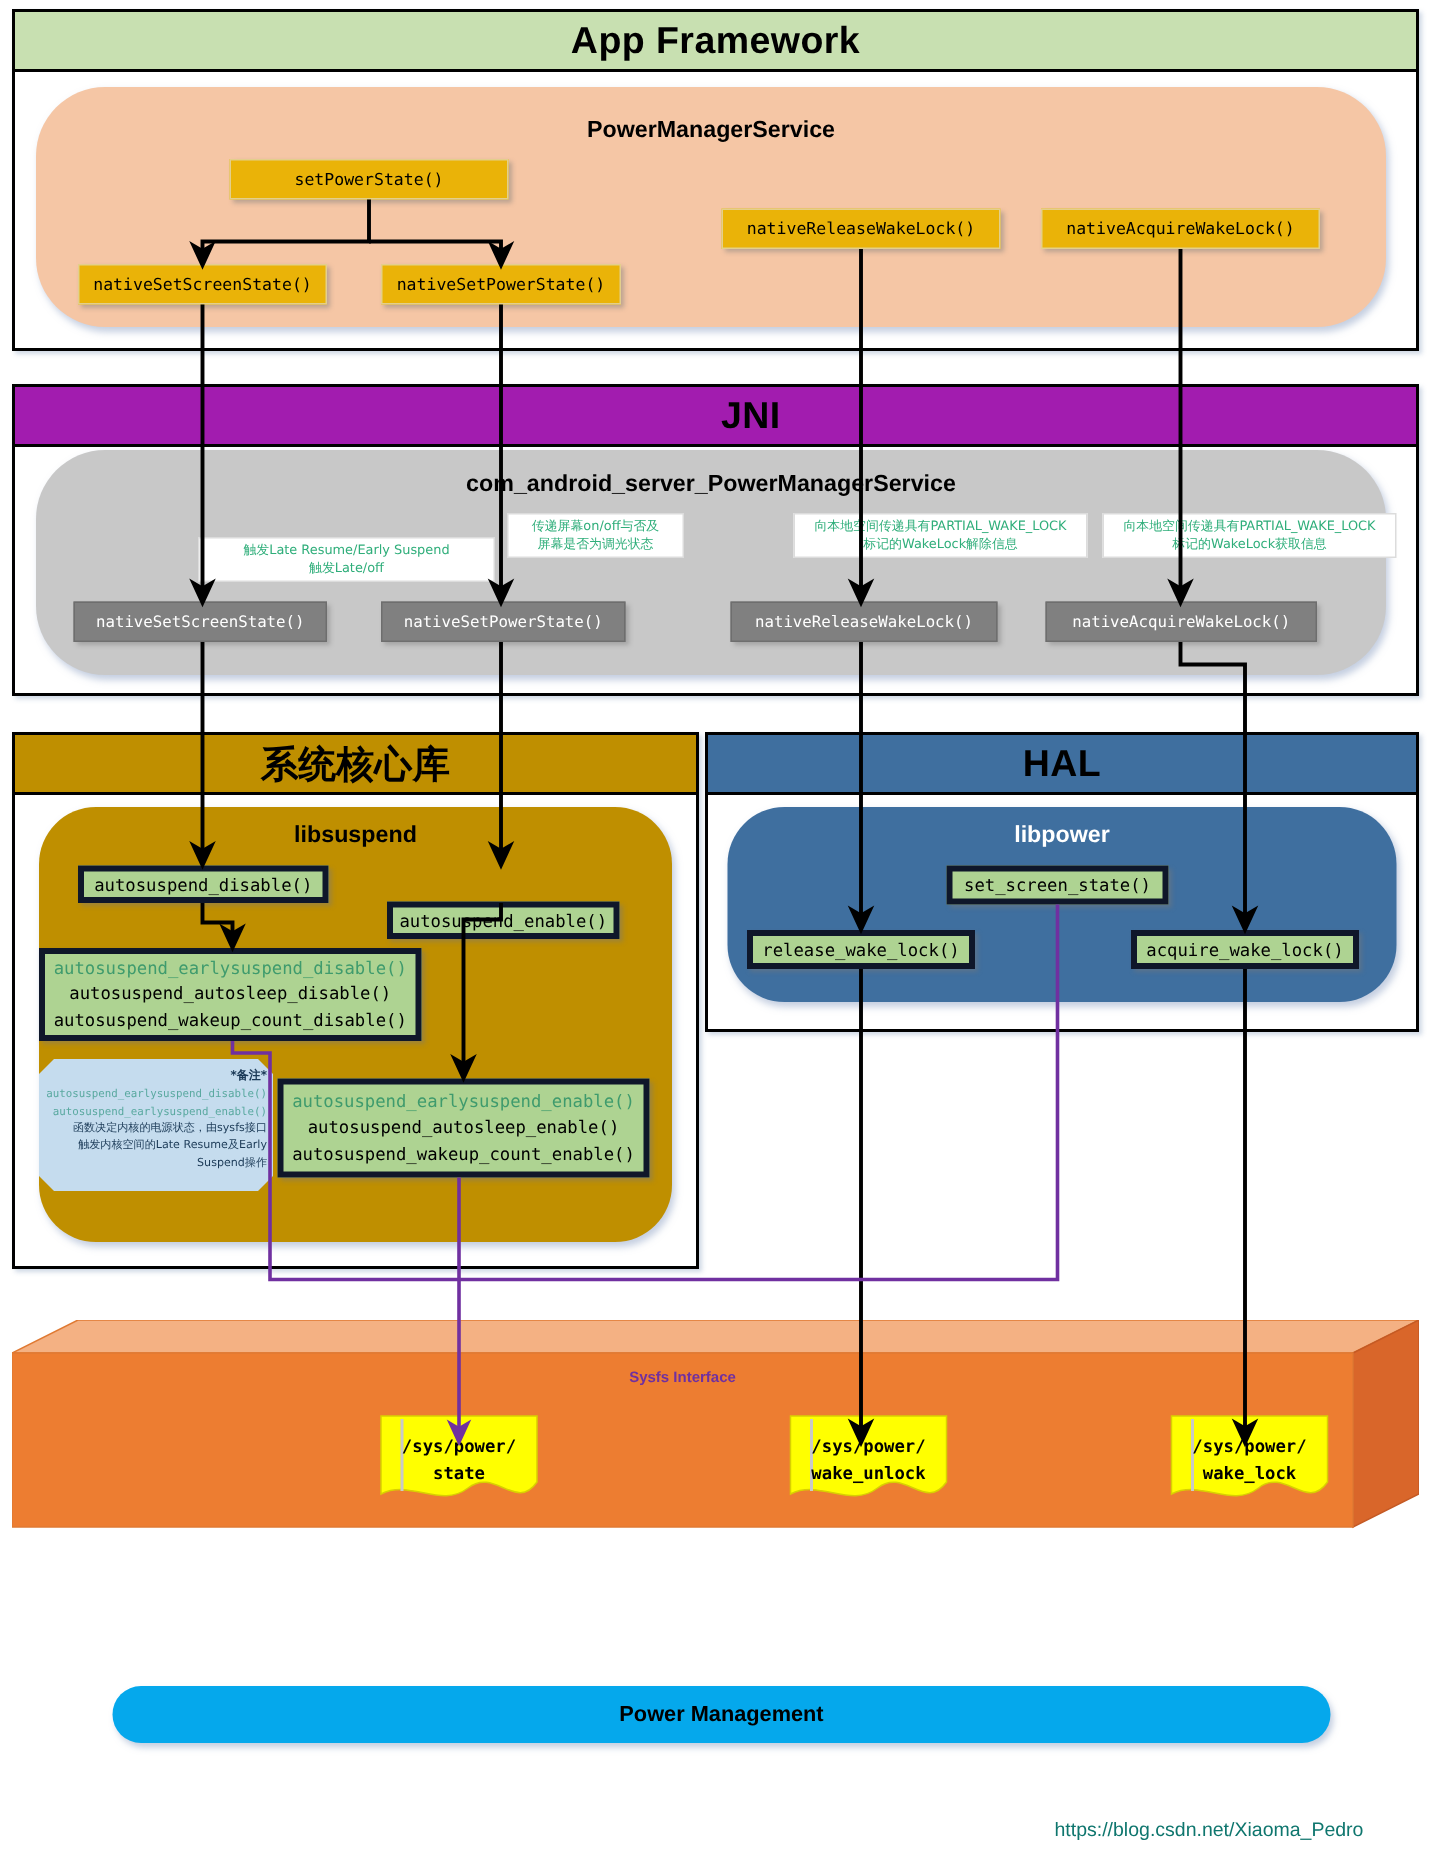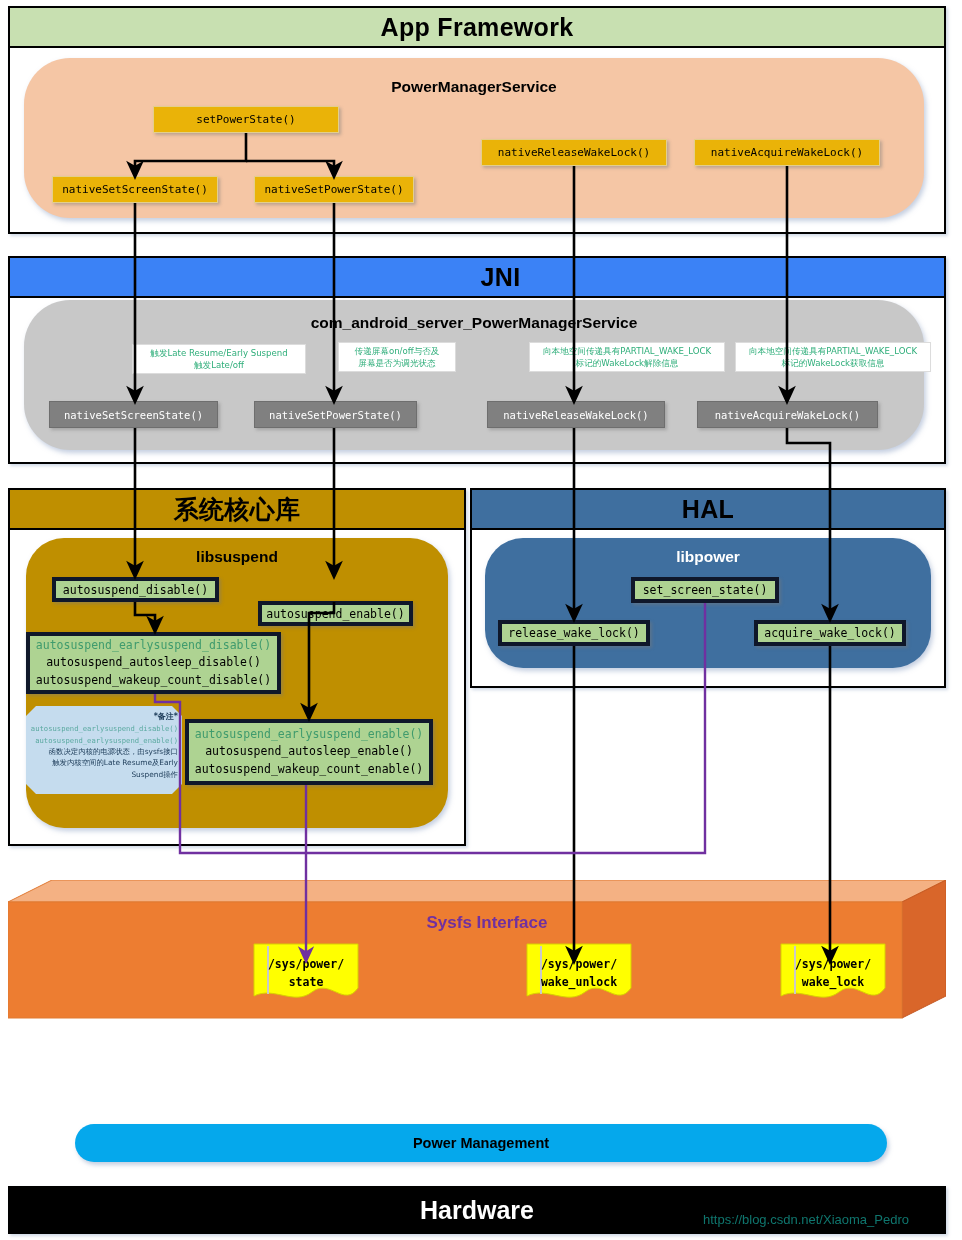--- a/index.html
+++ b/index.html
@@ -41,22 +41,22 @@
   .note{position:absolute;box-sizing:border-box;background:#c5dcee;
         clip-path:polygon(10px 0,calc(100% - 10px) 0,100% 10px,100% calc(100% - 10px),
                           calc(100% - 10px) 100%,10px 100%,0 calc(100% - 10px),0 10px);
         text-align:right;font-size:7.4px;line-height:1.55;color:#1b3a57;
         padding:5px 4px;font-family:"DejaVu Sans","Liberation Sans",sans-serif;}
   .note .t{font-weight:bold;font-size:8px;color:#1b3a57;}
   .note .fn{color:#5aa9a0;font-family:"DejaVu Sans Mono","Liberation Mono",monospace;font-size:7.2px;}
 
   
   #sysfs-slab{position:absolute;}
-  .slab-title{position:absolute;font-weight:bold;font-size:17px;color:#7030a0;
-              text-align:center;left:0;right:0;margin-left:32px;}
+  .slab-title{position:absolute;font-weight:bold;font-size:10px;color:#7030a0;
+              text-align:center;left:0;right:0;}
   .doc{position:absolute;}
   .doc-label{position:absolute;left:0;right:0;text-align:center;color:#000;
              font-family:"DejaVu Sans Mono","Liberation Mono",monospace;
              font-weight:bold;font-size:11.5px;line-height:1.55;}
 
   
   .pill{position:absolute;border-radius:26px;background:#05a8ec;
         display:flex;align-items:center;justify-content:center;
         font-weight:bold;font-size:14.5px;color:#000;
         box-shadow:2px 3px 4px rgba(140,160,195,.5);}
@@ -86,30 +86,30 @@
     <div class="capsule-title" style="top:20px;">PowerManagerService</div>
   </div>
 
   <div class="node yellow" style="left:153px;top:106px;width:186px;height:27px;">setPowerState()</div>
   <div class="node yellow" style="left:52px;top:176px;width:166px;height:27px;">nativeSetScreenState()</div>
   <div class="node yellow" style="left:254px;top:176px;width:160px;height:27px;">nativeSetPowerState()</div>
   <div class="node yellow" style="left:481px;top:139px;width:186px;height:27px;">nativeReleaseWakeLock()</div>
   <div class="node yellow" style="left:694px;top:139px;width:186px;height:27px;">nativeAcquireWakeLock()</div>
 
   <div class="layer" id="jni" style="left:8px;top:256px;width:938px;height:208px;">
-    <div class="layer-hd" style="background:#3b82f6;padding-left:47px;">
+    <div class="layer-hd" style="background:#a21caf;padding-left:47px;">
       <span>JNI</span>
     </div>
   </div>
 
   <div class="capsule" style="left:24px;top:300px;width:900px;height:150px;background:#c8c8c8;">
     <div class="capsule-title" style="top:14px;">com_android_server_PowerManagerService</div>
   </div>
 
-  <div class="callout" style="left:132px;top:344px;width:174px;height:30px;">
+  <div class="callout" style="left:132px;top:358px;width:198px;height:30px;">
     <div>触发Late Resume/Early Suspend</div>
     <div>触发Late/off</div>
   </div>
   <div class="callout" style="left:338px;top:342px;width:118px;height:30px;">
     <div>传递屏幕on/off与否及</div>
     <div>屏幕是否为调光状态</div>
   </div>
   <div class="callout" style="left:529px;top:342px;width:196px;height:30px;">
     <div>向本地空间传递具有PARTIAL_WAKE_LOCK</div>
     <div>标记的WakeLock解除信息</div>
@@ -209,23 +209,20 @@
       <line x1="16" y1="4" x2="16" y2="52" stroke="#c9c9c9" stroke-width="2"></line>
     </svg>
     <div class="doc-label" style="top:14px;">
       <div>/sys/power/</div>
       <div>wake_lock</div>
     </div>
   </div>
 
   <div class="pill" style="left:75px;top:1124px;width:812px;height:38px;">Power Management</div>
 
-  <div id="hardware" style="left:8px;top:1186px;width:938px;height:48px;">
-    <span class="hw-label">Hardware</span>
-  </div>
   <div id="watermark" style="left:703px;top:1212px;">https://blog.csdn.net/Xiaoma_Pedro</div>
 
   <svg class="wires">
     <defs>
       <marker id="ah" markerWidth="9" markerHeight="9" refX="4.2" refY="4.2" orient="auto">
         <path d="M0.6,0.8 L8,4.2 L0.6,7.6 L2.6,4.2 Z" fill="#000"></path>
       </marker>
       <marker id="ap" markerWidth="9" markerHeight="9" refX="4.2" refY="4.2" orient="auto">
         <path d="M0.6,0.8 L8,4.2 L0.6,7.6 L2.6,4.2 Z" fill="#7030a0"></path>
       </marker>

